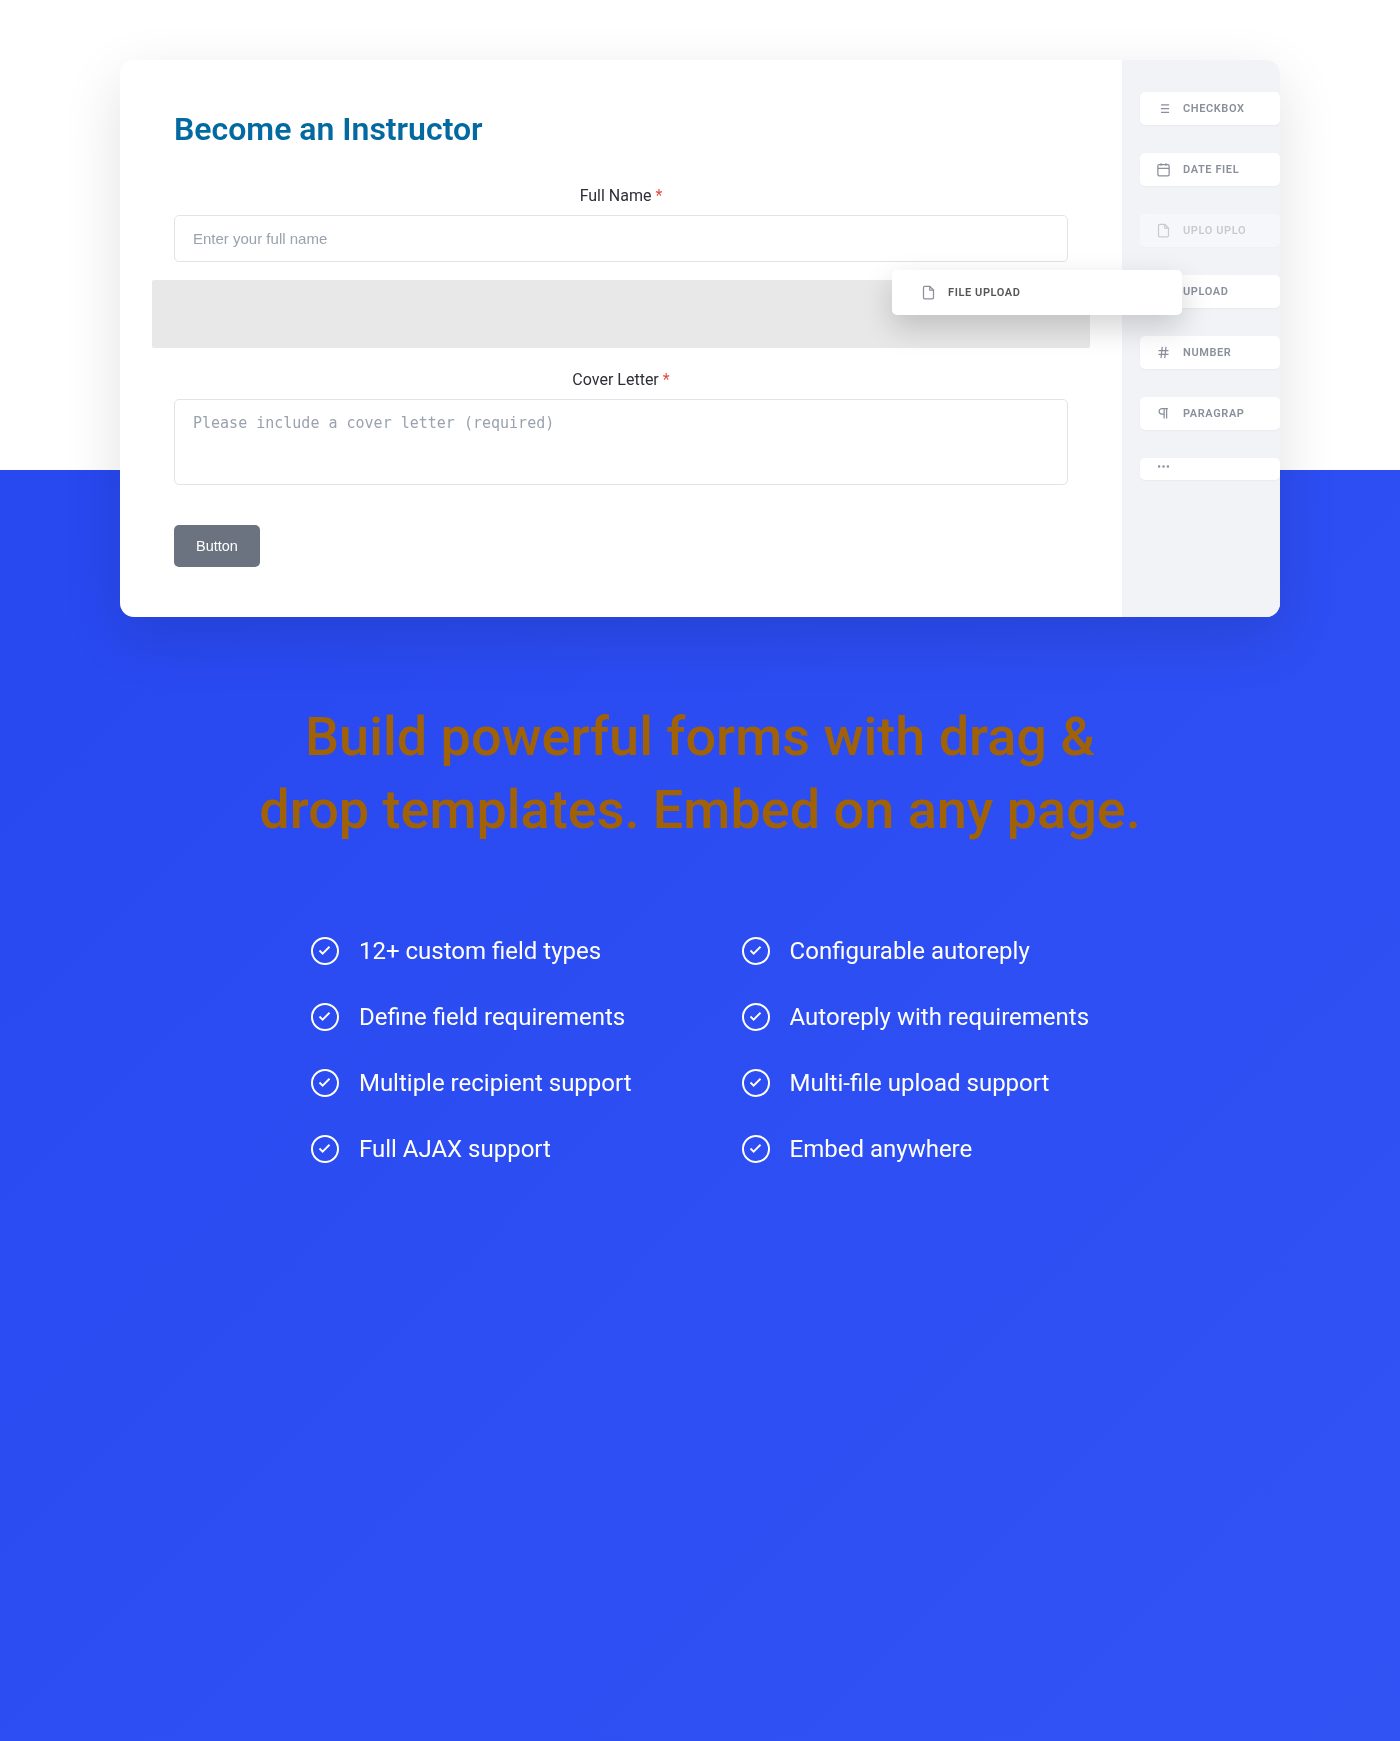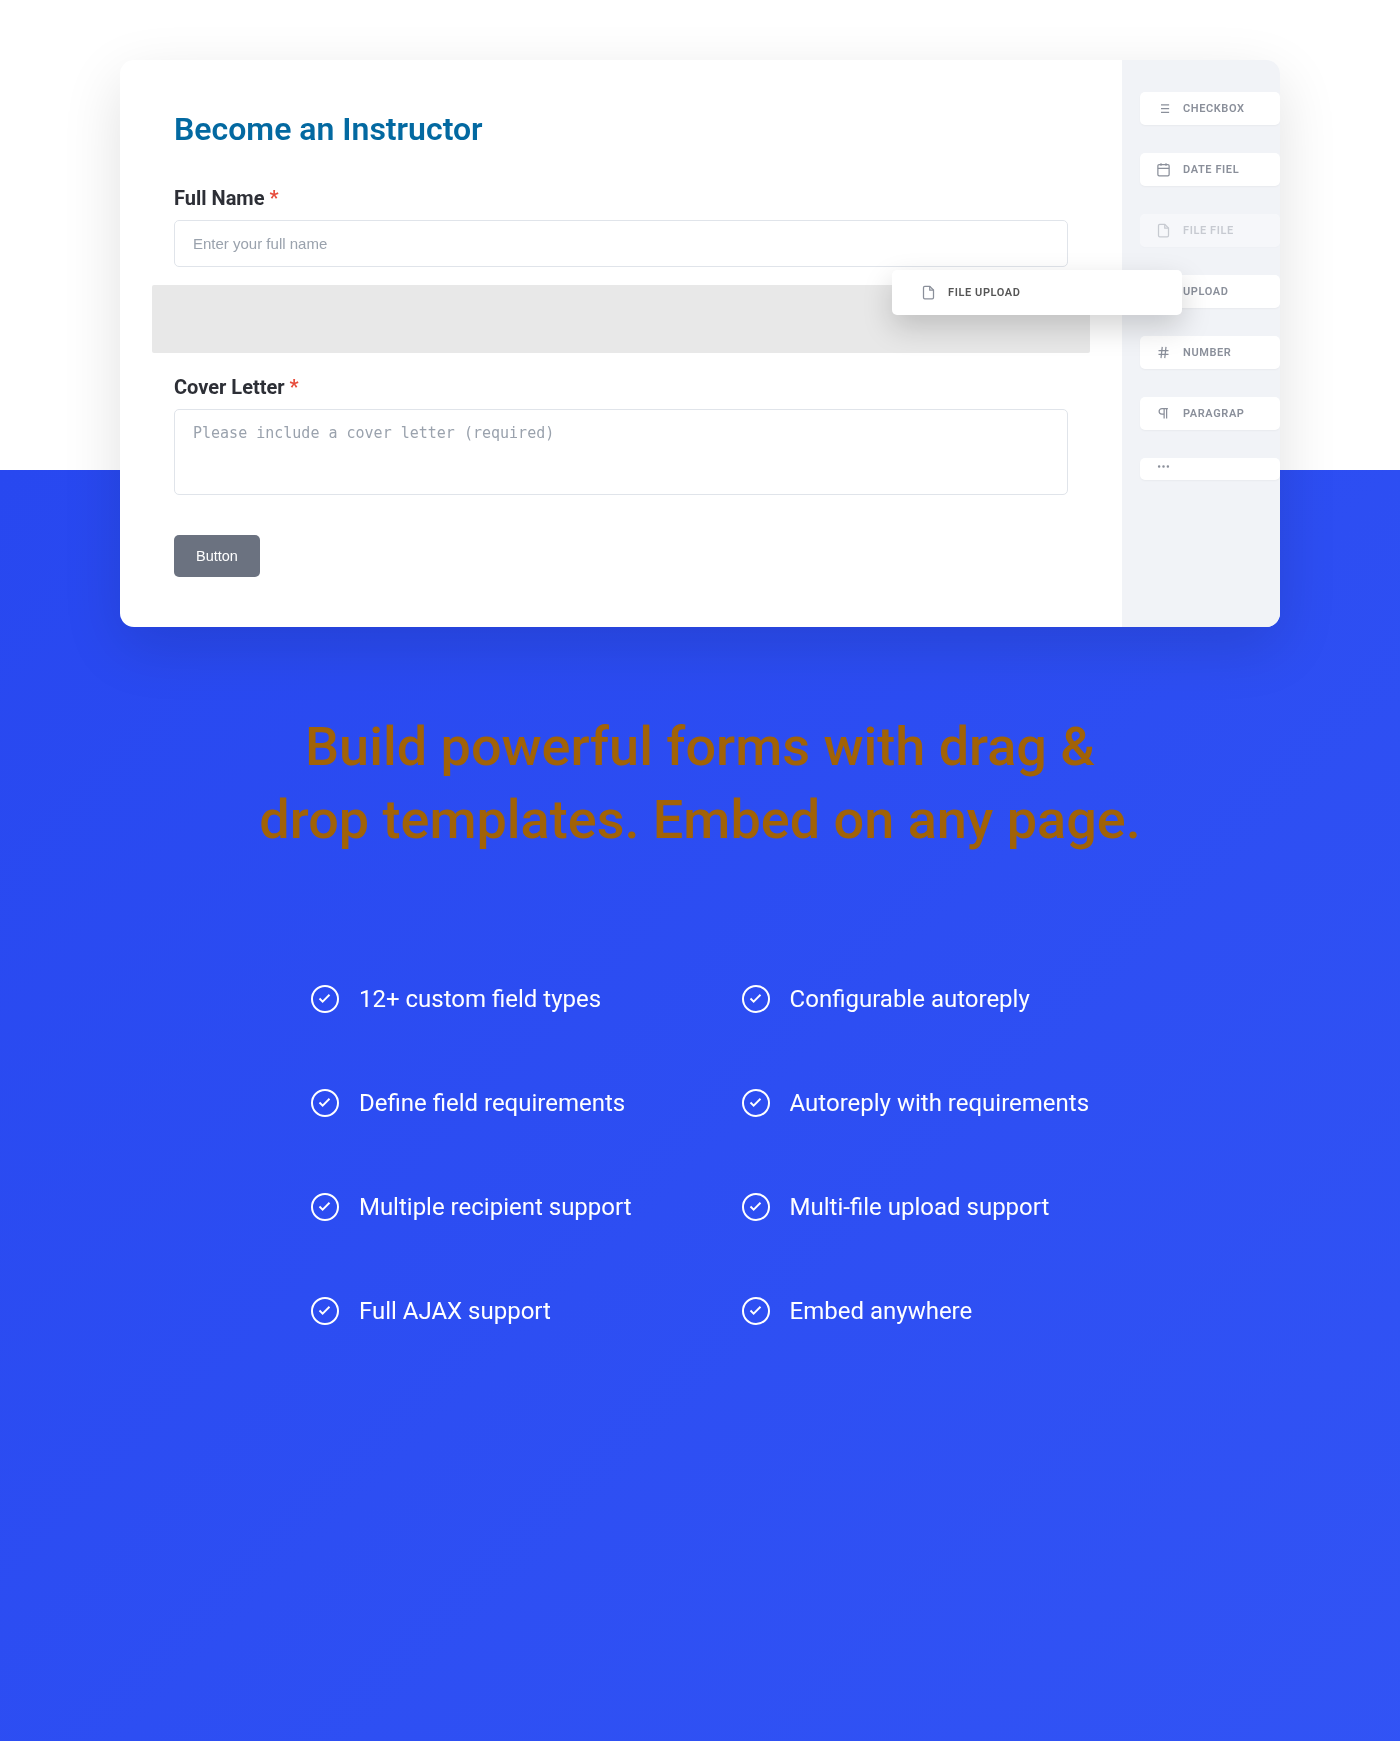--- a/index.html
+++ b/index.html
@@ -3,42 +3,42 @@
 <meta charset="utf-8">
 <style>
 * { box-sizing: border-box; margin: 0; padding: 0; }
 body { font-family: -apple-system, BlinkMacSystemFont, "Segoe UI", Roboto, sans-serif; background: #fff; width: 1400px; }
 .hero-bg { position: absolute; top: 470px; left: 0; right: 0; height: 1400px; background: linear-gradient(135deg, #2848f0 0%, #3254f5 100%); z-index: 0; }
 .wrap { position: relative; z-index: 1; }
 
 .builder-card { background: #fff; border-radius: 14px; width: 1160px; margin: 60px auto 0; box-shadow: 0 20px 60px rgba(0,0,0,0.12); overflow: hidden; display: flex; }
 .form-canvas { flex: 1; padding: 50px 54px; position: relative; }
 .form-title { font-size: 32px; font-weight: 600; color: #0369a1; margin-bottom: 38px; }
-.field-label { font-size: 20px; font-weight: 700; color: #2d2f36; margin-bottom: 10px; }
+.field-label { font-size: 16px; font-weight: 400; color: #2d2f36; margin-bottom: 10px; text-align: center; }
 .req { color: #e74c3c; }
 .text-input { width: 100%; padding: 14px 18px; border: 1px solid #e0e4ea; border-radius: 5px; font-size: 15px; color: #6d28d9; background: #fff; }
 .text-input::placeholder { color: #9aa2ad; }
 .field-block { margin-bottom: 18px; }
 .dropzone { background: #e8e8e8; height: 68px; margin: 18px -22px 22px -22px; border-radius: 2px; }
 .textarea { resize: none; height: 86px; }
 .submit-btn { background: #6b7280; color: #fff; border: none; padding: 13px 22px; border-radius: 5px; font-size: 14.5px; cursor: pointer; margin-top: 18px; }
 
 .palette { width: 158px; background: #f1f3f7; padding: 32px 0 32px 18px; position: relative; overflow: visible; }
 .palette-item { background: #fff; border-radius: 5px; padding: 9px 16px; margin-bottom: 28px; display: flex; align-items: center; gap: 12px; box-shadow: 0 1px 2px rgba(0,0,0,0.04); }
 .palette-item .pi-label { font-size: 11px; font-weight: 600; letter-spacing: 0.6px; color: #8a8f9a; white-space: nowrap; }
 .palette-icon { width: 15px; height: 15px; flex-shrink: 0; color: #8a8f9a; }
 
 .dragging { position: absolute; left: -230px; top: 210px; width: 290px; background: #fff; box-shadow: 0 12px 30px rgba(0,0,0,0.18); border-radius: 5px; padding: 15px 29px; display: flex; align-items: center; gap: 12px; }
 .dragging .pi-label { font-size: 11px; font-weight: 600; letter-spacing: 0.6px; color: #555; }
 
 .hero-copy { text-align: center; color: #a16207; margin-top: 84px; }
 .hero-copy h2 { font-size: 54px; font-weight: 500; line-height: 1.35; max-width: 900px; margin: 0 auto; }
 .features { display: flex; justify-content: center; gap: 110px; margin-top: 90px; }
 .feat-col { display: flex; flex-direction: column; gap: 38px; }
-.feat-item { display: flex; align-items: center; gap: 20px; color: #fff; font-size: 24px; margin-top: 38px; }
+.feat-item { display: flex; align-items: center; gap: 20px; color: #fff; font-size: 24px; }
 .check-circle { width: 28px; height: 28px; border: 2.5px solid #fff; border-radius: 50%; display: flex; align-items: center; justify-content: center; flex-shrink: 0; }
 .check-circle svg { width: 15px; height: 15px; }
 </style>
 </head>
 <body>
 
 <div class="hero-bg"></div>
 
 <div class="wrap">
 
@@ -92,21 +92,21 @@
             <line x1="8" y1="2" x2="8" y2="6"></line>
             <line x1="3" y1="10" x2="21" y2="10"></line>
           </svg>
         <span class="pi-label">DATE FIEL</span>
       </div>
       <div class="palette-item" style="opacity:0.4">
         <svg class="palette-icon" viewBox="0 0 24 24" fill="none" stroke="currentColor" stroke-width="2">
             <path d="M14 2H6a2 2 0 0 0-2 2v16a2 2 0 0 0 2 2h12a2 2 0 0 0 2-2V8z"></path>
             <polyline points="14 2 14 8 20 8"></polyline>
           </svg>
-        <span class="pi-label">FILE FILE</span>
+        <span class="pi-label">UPLO UPLO</span>
       </div>
       <div class="palette-item">
         <svg class="palette-icon" viewBox="0 0 24 24" fill="none" stroke="currentColor" stroke-width="2">
             <path d="M6 4v16M18 4v16M6 12h12"></path>
           </svg>
         <span class="pi-label">UPLOAD</span>
       </div>
       <div class="palette-item">
         <svg class="palette-icon" viewBox="0 0 24 24" fill="none" stroke="currentColor" stroke-width="2">
             <line x1="4" y1="9" x2="20" y2="9"></line>

